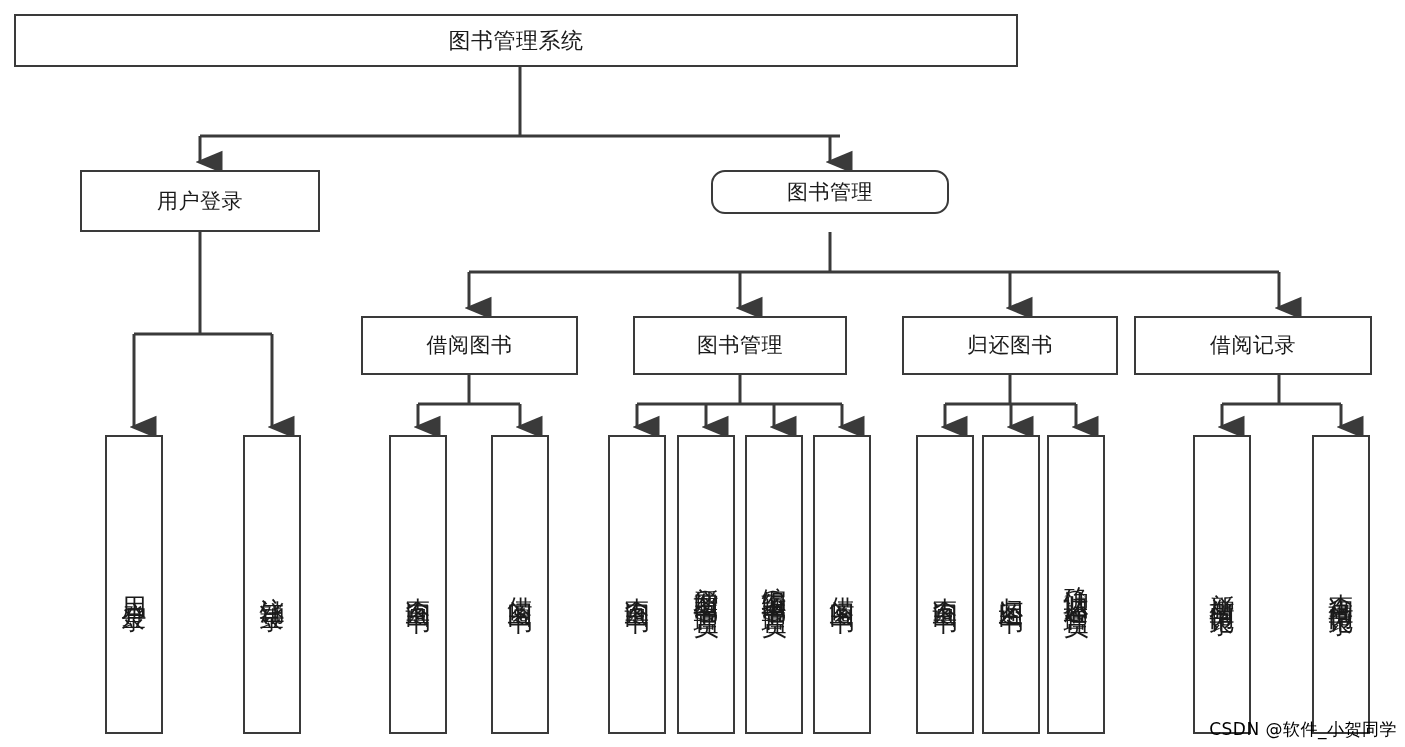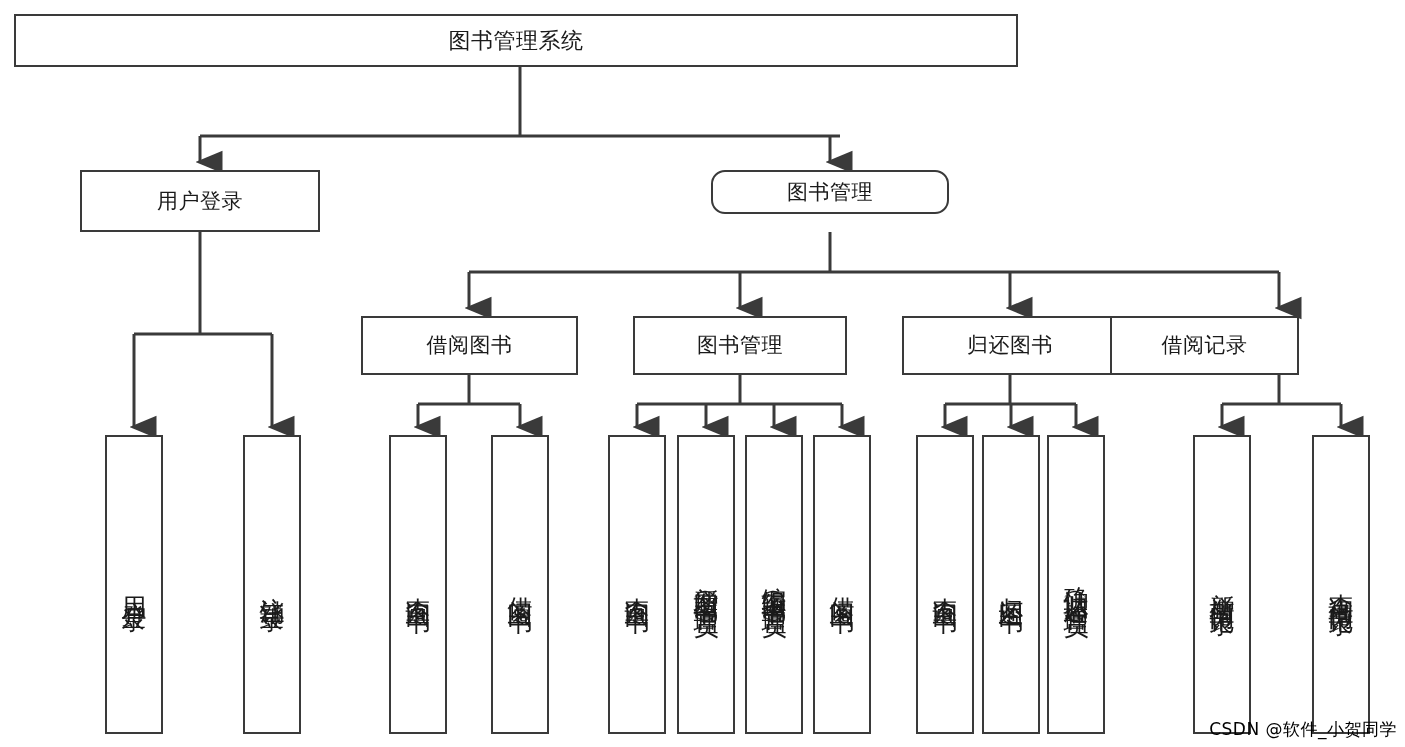--- a/index.html
+++ b/index.html
@@ -145,21 +145,21 @@
 
   <div class="node horiz" style="left:361px; top:316px; width:217px; height:59px;">
     <span class="label">借阅图书</span>
   </div>
   <div class="node horiz" style="left:633px; top:316px; width:214px; height:59px;">
     <span class="label">图书管理</span>
   </div>
   <div class="node horiz" style="left:902px; top:316px; width:216px; height:59px;">
     <span class="label">归还图书</span>
   </div>
-  <div class="node horiz" style="left:1110px; top:316px; width:189px; height:59px;">
+  <div class="node horiz" style="left:1134px; top:316px; width:238px; height:59px;">
     <span class="label">借阅记录</span>
   </div>
 
   <div class="node vert" style="left:105px; top:435px; width:58px; height:299px;">
     <span class="label">用户登录</span>
   </div>
   <div class="node vert" style="left:243px; top:435px; width:58px; height:299px;">
     <span class="label">注销登录</span>
   </div>
 

